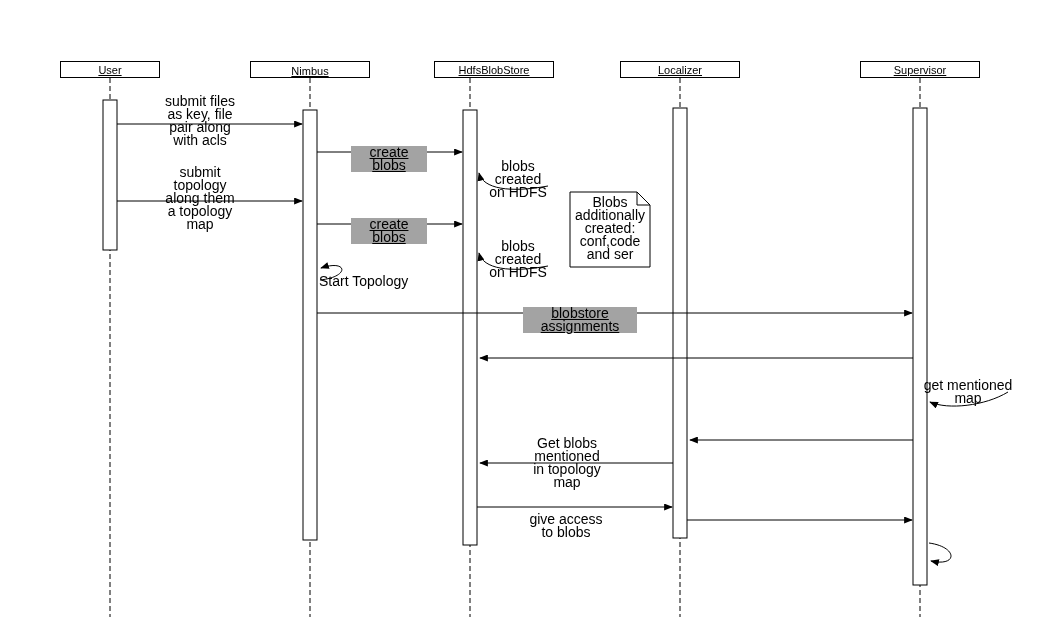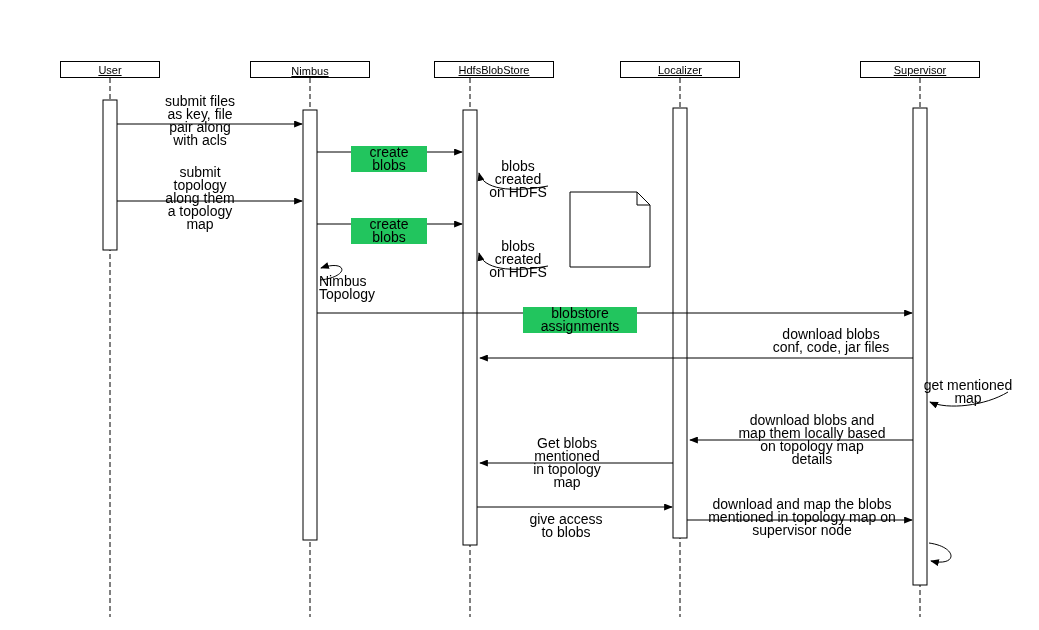--- a/index.html
+++ b/index.html
@@ -21,21 +21,21 @@
     font-size:11px;
   }
   .actor span{text-decoration:underline;}
   .lbl{
     position:absolute;
     font-size:14px;
     line-height:13px;
     text-align:center;
     white-space:pre-line;
   }
-  .lbl.onmsg{background:#22c55e;padding:0 2px;}
+  .lbl.onmsg{background:#a3a3a3;padding:0 2px;text-decoration:underline;}
   .lbl.left{text-align:left;}
 </style>
 </head>
 <body>
 
 <div class="canvas">
 
   <svg class="layer" width="1039" height="630" viewBox="0 0 1039 630">
     <defs>
       <marker id="ah" viewBox="0 0 10 8" markerWidth="9" markerHeight="7" refX="9" refY="4" orient="auto">
@@ -99,32 +99,28 @@
   <div class="lbl" style="left:478px;top:160px;width:80px;">blobs created
 on HDFS</div>
   <div class="lbl" style="left:163px;top:166px;width:74px;">submit
 topology
 along them
 a topology
 map</div>
   <div class="lbl onmsg" style="left:351px;top:218px;width:72px;">create blobs</div>
   <div class="lbl" style="left:478px;top:240px;width:80px;">blobs created
 on HDFS</div>
-  <div class="lbl left" style="left:319px;top:275px;width:90px;">Nimbus Topology</div>
+  <div class="lbl" style="left:571px;top:196px;width:78px;">Blobs
+additionally
+created:
+conf,code
+and ser</div>
+  <div class="lbl left" style="left:319px;top:275px;width:90px;">Start Topology</div>
   <div class="lbl onmsg" style="left:523px;top:307px;width:110px;">blobstore assignments</div>
-  <div class="lbl" style="left:772px;top:328px;width:118px;">download blobs
-conf, code, jar files</div>
   <div class="lbl" style="left:918px;top:379px;width:100px;">get mentioned map</div>
-  <div class="lbl" style="left:738px;top:414px;width:148px;">download blobs and
-map them locally based
-on topology map
-details</div>
   <div class="lbl" style="left:528px;top:437px;width:78px;">Get blobs
 mentioned
 in topology
 map</div>
   <div class="lbl" style="left:527px;top:513px;width:78px;">give access
 to blobs</div>
-  <div class="lbl" style="left:695px;top:498px;width:214px;">download and map the blobs
-mentioned in topology map on
-supervisor node</div>
 
 </div>
 
 </body></html>

